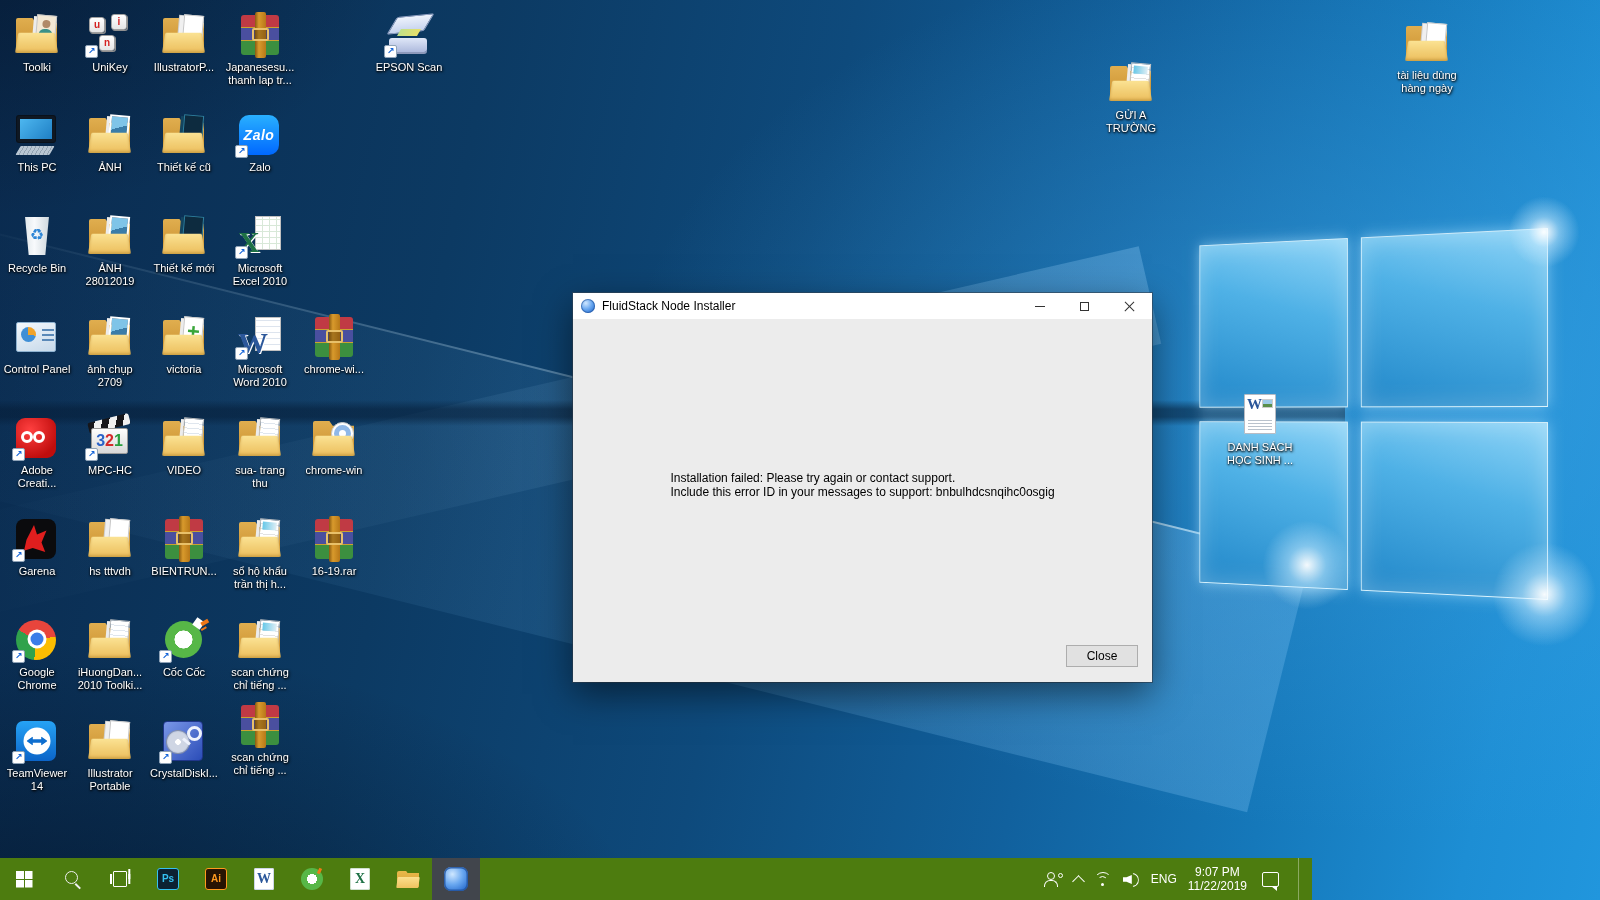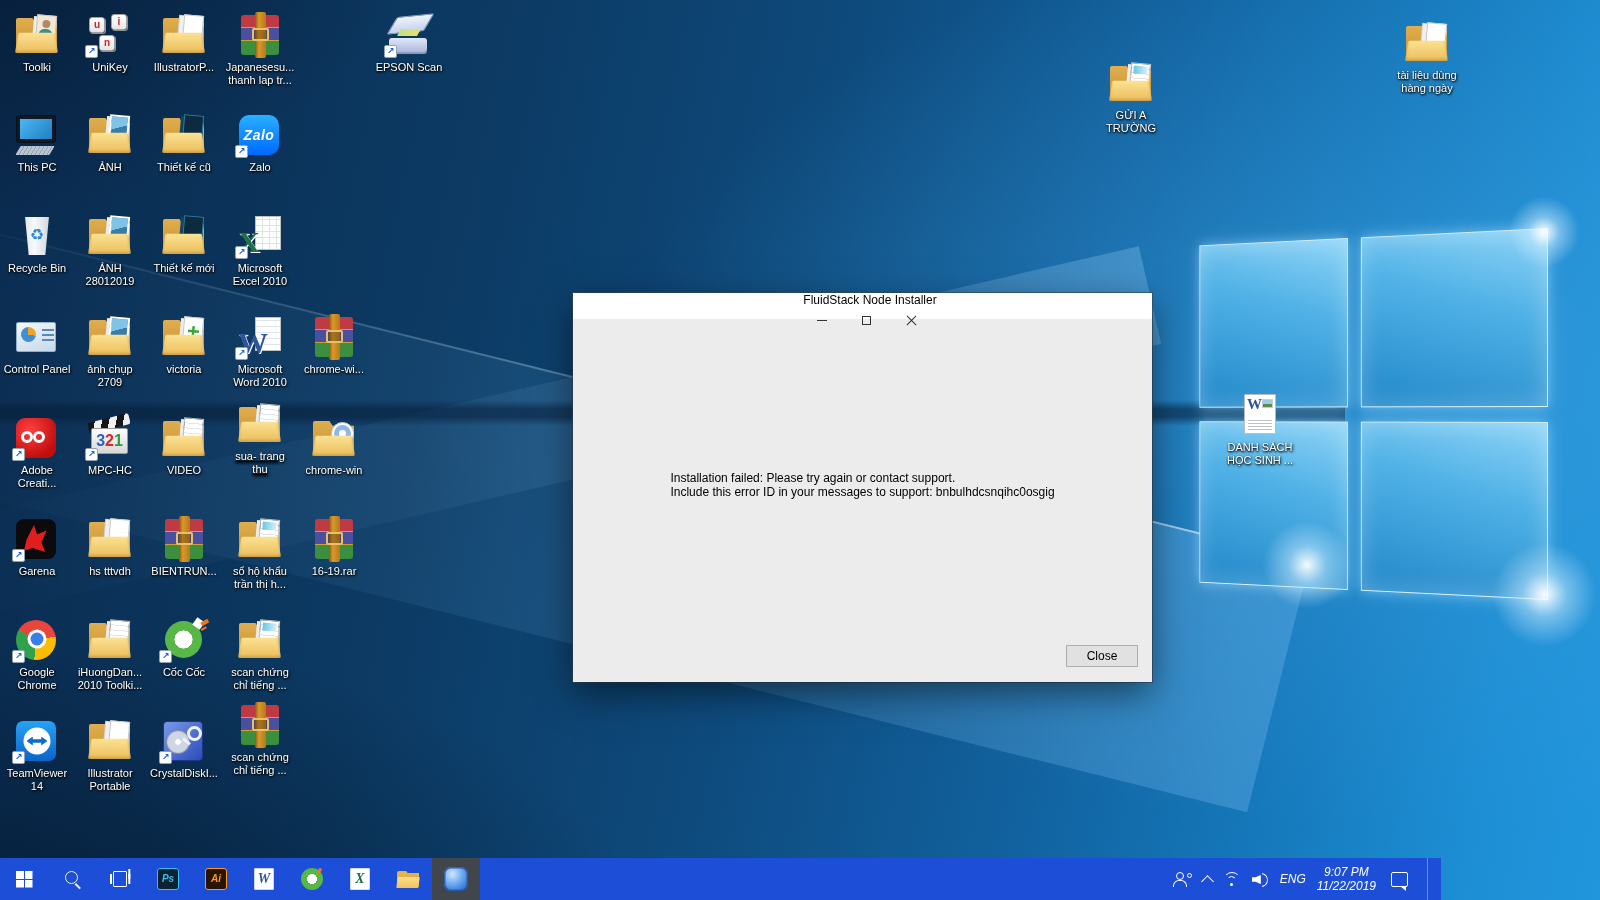--- a/index.html
+++ b/index.html
@@ -177,40 +177,40 @@
   .epb { position:absolute; left:5px; bottom:6px; width:38px; height:14px; border-radius:3px;
     background:linear-gradient(180deg,#dfe7f8,#aebadd); box-shadow:0 2px 0 #8d99bb; }
   .epl { position:absolute; left:9px; top:3px; width:35px; height:18px; border:1px solid #98a6c8; border-radius:2px;
     background:linear-gradient(180deg,#eef3fc,#c5d2ee); transform:skewX(-35deg) rotate(-6deg); }
   .eps { position:absolute; left:15px; top:17px; width:20px; height:7px;
     background:linear-gradient(90deg,#bfe08a,#e8e06a); transform:skewX(-30deg); }
 
   
   #dialog { position:absolute; left:573px; top:293px; width:579px; height:389px; z-index:20;
     background:#ececec; box-shadow:0 12px 34px rgba(0,0,0,.5), 0 0 0 1px rgba(55,75,95,.65); }
-  .titlebar { position:relative; height:26px; background:#fff; display:flex; align-items:center; padding-left:8px;flex-direction:column; }
+  .titlebar { position:relative; height:26px; background:#fff; display:flex; align-items:center; padding-left:8px; }
   .dlg-icon { width:14px; height:14px; border-radius:50%;
     background:radial-gradient(circle at 35% 30%, #cfe7ff, #6aa8f0 45%, #2b6fd0 85%); box-shadow:inset 0 0 0 1px rgba(30,80,150,.6); }
   .dlg-title { margin-left:7px; font-size:12px; color:#000; flex:1 1 auto; white-space:nowrap; }
   .caption-buttons { display:flex; height:26px; }
   .cap-btn { width:45px; height:26px; display:flex; align-items:center; justify-content:center; }
   .ic-min { width:10px; height:1px; background:#333; }
   .ic-max { width:9px; height:9px; border:1px solid #333; }
   .ic-x { position:relative; width:11px; height:11px; }
   .ic-x::before, .ic-x::after { content:""; position:absolute; left:-1px; top:5px; width:13px; height:1.2px; background:#333; }
   .ic-x::before { transform:rotate(45deg); } .ic-x::after { transform:rotate(-45deg); }
   .dlg-body { position:relative; height:363px; }
   .dlg-msg { position:absolute; top:152px; left:50%; transform:translateX(-50%); width:max-content;
     font-size:12px; line-height:14px; color:#000; text-align:left; }
   .dlg-close { position:absolute; right:14px; bottom:15px; width:72px; height:22px;
     background:#e1e1e1; border:1px solid #adadad; font-family:inherit; font-size:12px; color:#000; }
 
   
-  #taskbar { position:absolute; left:0; bottom:0; width:1441px; height:42px; z-index:30;
-    background:#1d4ed8; display:flex; align-items:stretch;font-style:italic; }
+  #taskbar { position:absolute; left:0; bottom:0; width:1312px; height:42px; z-index:30;
+    background:#4d7c0f; display:flex; align-items:stretch; }
   .tb-left { display:flex; }
   .tb-item { width:48px; display:flex; align-items:center; justify-content:center; }
   .tb-item.active { background:#41454c; }
   .tb-start { width:17px; height:17px;
     background:linear-gradient(#fff,#fff) 0 0/8px 8px no-repeat,
                linear-gradient(#fff,#fff) 9.5px 0/7.5px 8px no-repeat,
                linear-gradient(#fff,#fff) 0 9.5px/8px 7.5px no-repeat,
                linear-gradient(#fff,#fff) 9.5px 9.5px/7.5px 7.5px no-repeat; }
   .tb-search { position:relative; width:19px; height:19px; }
   .tb-search::before { content:""; position:absolute; left:2px; top:1px; width:11px; height:11px;
@@ -516,21 +516,21 @@
     </div>
     <div class="desk-icon" style="left: 220px; top: 314px;">
       <div class="glyph g-word">
         <i class="pg pgw"></i>
         <b class="lt wd">W</b>
         <span class="sc-arrow">↗</span>
       </div>
       <div class="di-label">Microsoft
 Word 2010</div>
     </div>
-    <div class="desk-icon" style="left: 220px; top: 401px; text-decoration: underline;">
+    <div class="desk-icon" style="left: 220px; top: 415px;">
       <div class="glyph g-folder-docs">
         <i class="fb"></i>
         <i class="fc"></i>
         <i class="ff"></i>
       </div>
       <div class="di-label">sua- trang
 thu</div>
     </div>
     <div class="desk-icon" style="left: 220px; top: 516px;">
       <div class="glyph g-folder-scan">

